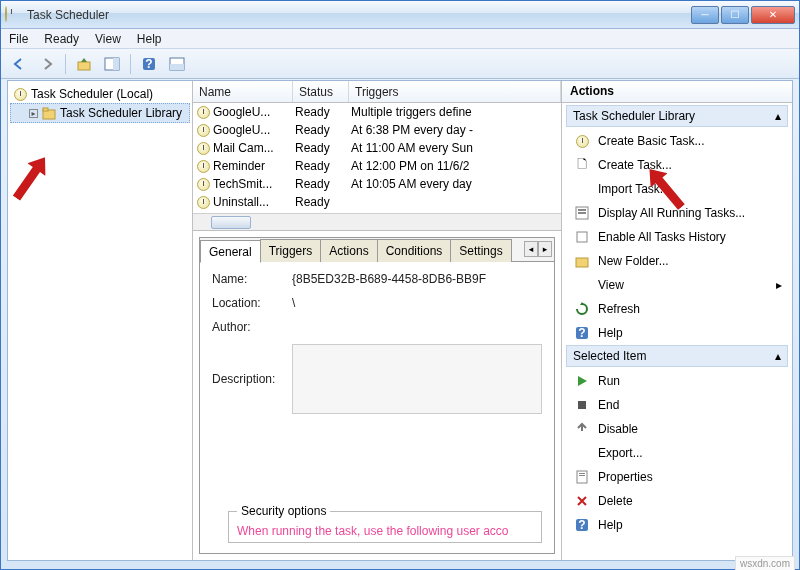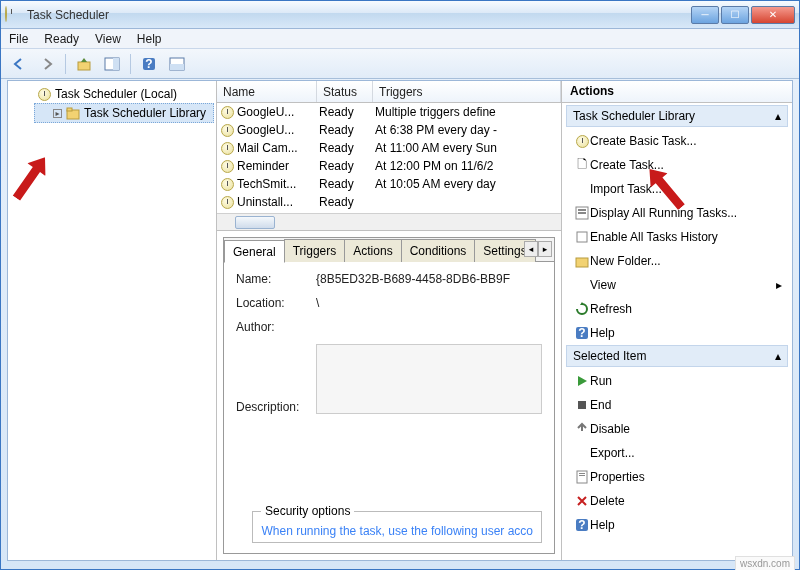--- a/index.html
+++ b/index.html
@@ -12,21 +12,21 @@
 .win-btn { width: 28px; height: 18px; border: 1px solid #5a7ba8; border-radius: 2px; display: flex; align-items: center; justify-content: center; font-size: 10px; color: #fff; }
 .win-min { background: linear-gradient(to bottom,#b5d4f5,#6ca4e0); }
 .win-max { background: linear-gradient(to bottom,#b5d4f5,#6ca4e0); }
 .win-close { width: 44px; background: linear-gradient(to bottom,#f59a8e,#d64531); }
 .menubar { height: 20px; background: #f0f4fa; display: flex; align-items: center; padding: 0 8px; gap: 16px; border-bottom: 1px solid #c9d7ea; }
 .menubar span { color: #1a1a1a; cursor: default; }
 .toolbar { height: 30px; background: linear-gradient(to bottom,#f3f7fc,#e1ecf8); border-bottom: 1px solid #a7bfda; display: flex; align-items: center; padding: 0 6px; gap: 4px; }
 .tb-btn { width: 24px; height: 24px; display: flex; align-items: center; justify-content: center; border: 1px solid transparent; }
 .tb-sep { width: 1px; height: 20px; background: #b5c9e2; margin: 0 2px; }
 .content { position: absolute; top: 79px; left: 6px; right: 6px; bottom: 8px; background: #fff; border: 1px solid #9cb7d8; display: flex; }
-.left-pane { width: 185px; border-right: 1px solid #c0c0c0; background: #fff; padding: 4px 2px; margin-left: 24px; }
+.left-pane { width: 185px; border-right: 1px solid #c0c0c0; background: #fff; padding: 4px 2px; }
 .tree-root { display: flex; align-items: center; gap: 4px; padding: 2px 4px; }
 .tree-child { display: flex; align-items: center; gap: 4px; padding: 2px 4px 2px 18px; background: #d6e6f7; border: 1px dotted #7aa7d8; }
 .tree-exp { width: 9px; height: 9px; border: 1px solid #888; font-size: 8px; line-height: 7px; text-align: center; color:#555; }
 .mid-pane { flex: 1; display: flex; flex-direction: column; border-right: 1px solid #c0c0c0; }
 .task-table { flex: 0 0 150px; border-bottom: 1px solid #c0c0c0; overflow: hidden; position: relative; }
 .th-row { display: flex; height: 22px; background: linear-gradient(to bottom,#fff,#eef4fb); border-bottom: 1px solid #c0c0c0; }
 .th { padding: 4px 6px; border-right: 1px solid #d4d9e0; font-weight: normal; color:#222; }
 .th-name { width: 100px; }
 .th-status { width: 56px; }
 .th-trig { flex: 1; }
@@ -39,32 +39,32 @@
 .hscroll { height: 17px; background: #f0f0f0; border-top: 1px solid #d0d0d0; position: absolute; bottom:0; left:0; right:0; display:flex; align-items:center; }
 .hscroll-thumb { width: 40px; height: 13px; background: linear-gradient(to bottom,#f5f8fc,#cfdceb); border:1px solid #9ab3d1; margin-left: 18px; border-radius:2px; }
 .detail-pane { flex: 1; padding: 6px; overflow: hidden; }
 .tabset { height: 100%; border: 1px solid #999; background:#fff; display:flex; flex-direction:column; }
 .tab-strip { display: flex; height: 24px; background: #f4f4f4; border-bottom: 1px solid #999; position: relative; }
 .tab { padding: 4px 8px; border: 1px solid #999; border-bottom: none; background: #ece9d8; margin-right: -1px; position:relative; top:1px; }
 .tab.active { background: #fff; top:2px; z-index:1; border-bottom:1px solid #fff; }
 .tab-nav { position:absolute; right:2px; top:3px; display:flex; }
 .tab-nav-btn { width:14px; height:16px; border:1px solid #aaa; background:#eee; font-size:9px; display:flex; align-items:center; justify-content:center; }
 .tab-body { flex:1; padding: 10px 12px; overflow:hidden; position:relative; }
-.form-row { display: flex; margin-bottom: 10px; align-items: flex-end; }
+.form-row { display: flex; margin-bottom: 10px; align-items: center; }
 .form-label { width: 80px; color:#222; }
 .form-val { flex:1; color:#222; overflow:hidden; white-space:nowrap; }
 .desc-box { flex:1; height: 70px; background:#f6f6f6; border:1px solid #ccc; }
 .sec-group { position:absolute; left:12px; right:12px; bottom:10px; border:1px solid #bbb; padding:10px 8px 4px;margin-left:16px; }
 .sec-legend { position:relative; top:-18px; background:#fff; padding:0 4px; display:inline-block; }
-.sec-text { margin-top:-12px; color:#3b82f6;text-align:right; }
+.sec-text { margin-top:-12px; color:#ec4899; }
 .right-pane { width: 230px; background: #fff; display: flex; flex-direction: column; }
 .right-header { height: 22px; background: linear-gradient(to bottom,#fff,#eef4fb); border-bottom: 1px solid #c0c0c0; padding: 3px 8px; font-weight: bold; }
 .right-body { flex:1; padding: 2px 4px; overflow:hidden; }
 .section-hdr { background: #e1ecf8; border:1px solid #c3d5eb; padding: 3px 6px; display:flex; justify-content:space-between; align-items:center; margin-bottom:2px; }
-.action-item { display: flex; align-items: center; padding: 4px 6px 4px 8px; cursor: default; }
+.action-item { display: flex; align-items: center; gap: 8px; padding: 4px 6px 4px 8px; cursor: default; }
 .ai-icon { width: 16px; height: 16px; display:flex; align-items:center; justify-content:center; flex-shrink:0; }
 .arrow-red { position:absolute; width:0; height:0; pointer-events:none; }
 .arrow1 { top: 150px; left: 35px; transform: rotate(35deg); }
 .arrow2 { top: 175px; left: 640px; transform: rotate(-40deg); }
 .arrow-shape { width: 22px; height: 50px; background: #c81a1a; clip-path: polygon(50% 0, 100% 30%, 70% 30%, 70% 100%, 30% 100%, 30% 30%, 0 30%); filter: drop-shadow(1px 1px 2px rgba(0,0,0,.3)); }
 .watermark { position:absolute; right:4px; bottom:-2px; font-size:10px; color:#999; background:#fafafa; padding:1px 4px; border:1px solid #e0e0e0; }
 </style>
 </head>
 <body>
 

